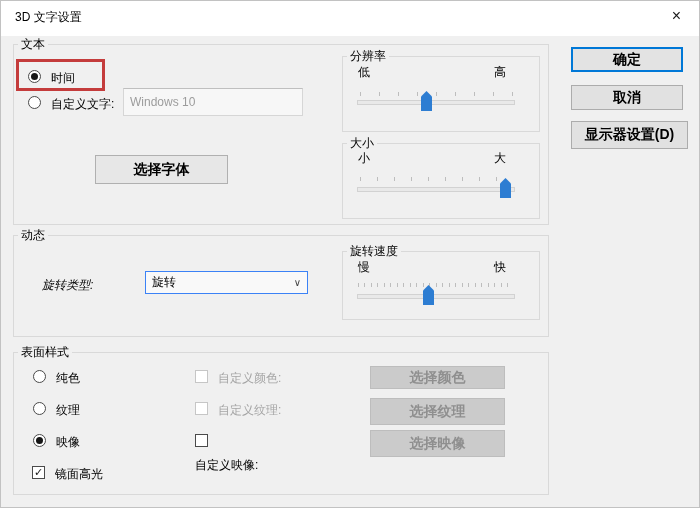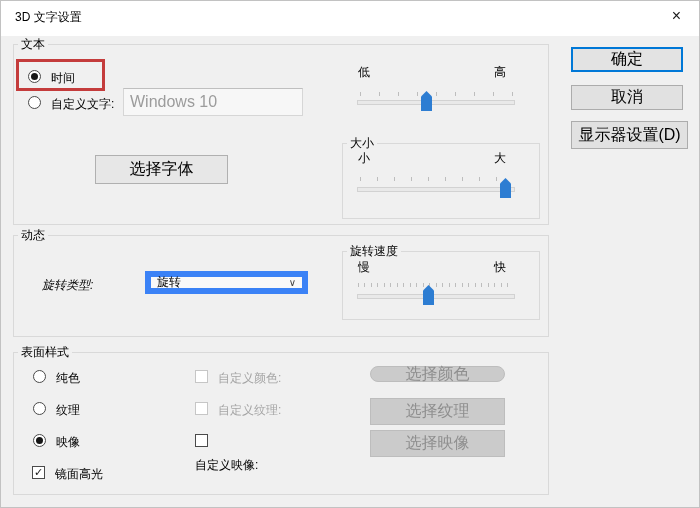--- a/index.html
+++ b/index.html
@@ -27,41 +27,41 @@
   .radio.sel::after{content:"";position:absolute;left:2px;top:2px;right:2px;bottom:2px;border-radius:50%;background:#161616;}
   .cb{position:relative;width:13px;height:13px;border:1px solid #4a4a4a;background:#fff;box-sizing:border-box;flex:0 0 auto;}
   .cb i{font-style:normal;display:block;font-size:11px;line-height:11px;text-align:center;color:#161616;}
   .cb.dis{border-color:#c6c6c6;}
   .dimtext{color:#a5a5a5;}
   
   .annot{position:absolute;left:16px;top:59px;width:89px;height:32px;border:3px solid #c43c3c;box-sizing:border-box;z-index:5;}
   
   .textbox{position:absolute;left:123px;top:88px;width:180px;height:28px;box-sizing:border-box;
     background:#f7f7f7;border:1px solid #d6d6d6;border-top-color:#bfbfbf;color:#9c9c9c;
-    padding:0 6px;font-size:16px;font-family:"Liberation Sans","DejaVu Sans",sans-serif;}
+    padding:0 6px;font-size:12px;font-family:"Liberation Sans","DejaVu Sans",sans-serif;}
   
   .btn{position:absolute;display:flex;align-items:center;justify-content:center;box-sizing:border-box;
-    background:#e7e7e7;border:1px solid #b0b0b0;font-size:16px;cursor:default;}
+    background:#e7e7e7;border:1px solid #b0b0b0;font-size:14px;cursor:default;font-weight:bold;}
   .btn.dis{background:#cbcbcb;border-color:#bdbdbd;color:#8f8f8f;}
   #btn-font{left:95px;top:155px;width:133px;height:29px;}
-  #btn-color{left:370px;top:366px;width:135px;height:16px;border-radius:10px;}
+  #btn-color{left:370px;top:366px;width:135px;height:23px;}
   #btn-texture{left:370px;top:398px;width:135px;height:27px;}
   #btn-reflect{left:370px;top:430px;width:135px;height:27px;}
   #btn-ok{left:571px;top:47px;width:112px;height:25px;background:#e3e3e3;border:2px solid #0078d7;}
   #btn-cancel{left:571px;top:85px;width:112px;height:25px;background:#e1e1e1;border-color:#acacac;}
   #btn-display{left:571px;top:121px;width:117px;height:28px;background:#e1e1e1;border-color:#acacac;}
   
   .slabel{position:absolute;white-space:nowrap;}
   .ticks{position:absolute;height:4px;background:repeating-linear-gradient(90deg,#bdbdbd 0 1px,transparent 1px var(--sp));}
   .track{position:absolute;height:3px;background:#e9e9e9;border:1px solid #d2d2d2;box-sizing:content-box;}
   .thumb{position:absolute;width:11px;height:20px;background:#2d7dd2;
     clip-path:polygon(50% 0,100% 28%,100% 100%,0 100%,0 28%);z-index:3;}
   
   .select{position:absolute;left:145px;top:271px;width:163px;height:23px;box-sizing:border-box;
-    background:#f9f9f9;border:6px solid #3b82f6;display:flex;align-items:center;padding:0 6px;}
+    background:#f9f9f9;border:1px solid #3b82f6;display:flex;align-items:center;padding:0 6px;}
   .select .val{flex:1;}
   .select .chev{color:#444;font-size:10px;}
   .flabel{position:absolute;white-space:nowrap;font-style:italic;}
 </style>
 </head>
 <body>
 
 <div class="dialog">
 
   <div class="titlebar">
@@ -84,20 +84,23 @@
 
   <div class="row" style="left:28px;top:96px;">
     <span class="radio"></span>
     <span>自定义文字:</span>
   </div>
 
   <input class="textbox" readonly="" value="Windows 10" style="">
 
   <div class="btn" id="btn-font">选择字体</div>
 
+  <div class="group" id="g-res">
+    <span class="glabel">分辨率</span>
+  </div>
   <span class="slabel" style="left:358px;top:64px;">低</span>
   <span class="slabel" style="left:494px;top:64px;">高</span>
   <div class="ticks" style="left:360px;top:92px;width:153px;--sp:19px;"></div>
   <div class="track" style="left:357px;top:100px;width:156px;"></div>
   <div class="thumb" style="left:421px;top:91px;"></div>
 
   <div class="group" id="g-size">
     <span class="glabel">大小</span>
   </div>
   <span class="slabel" style="left:358px;top:150px;">小</span>

